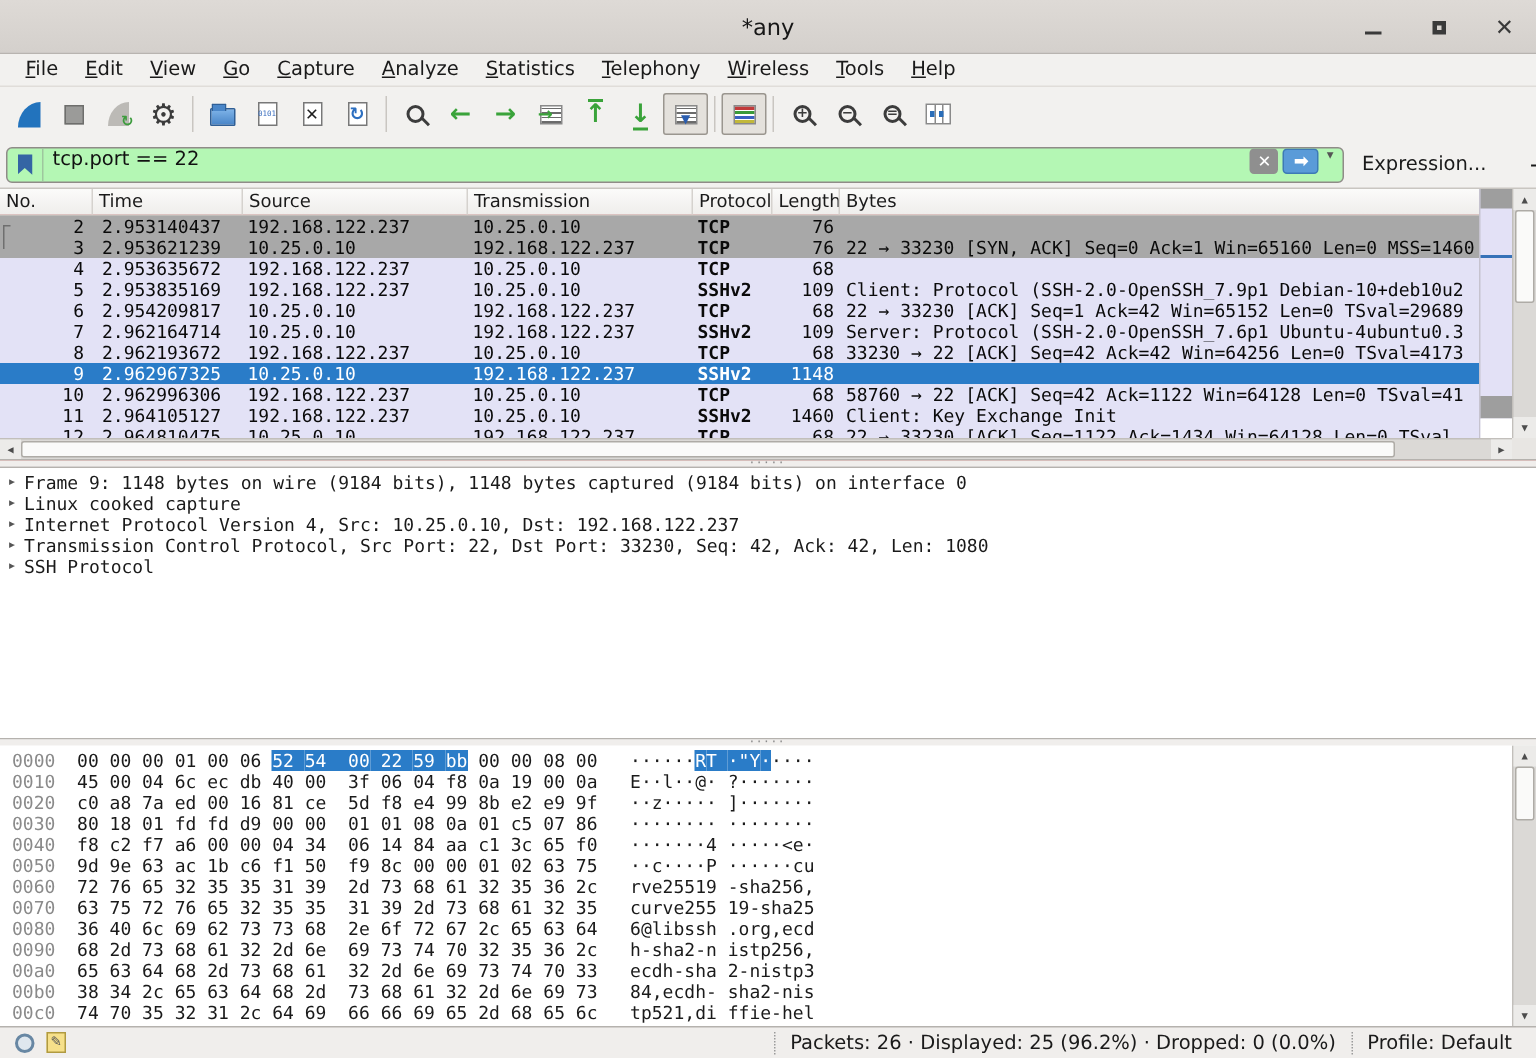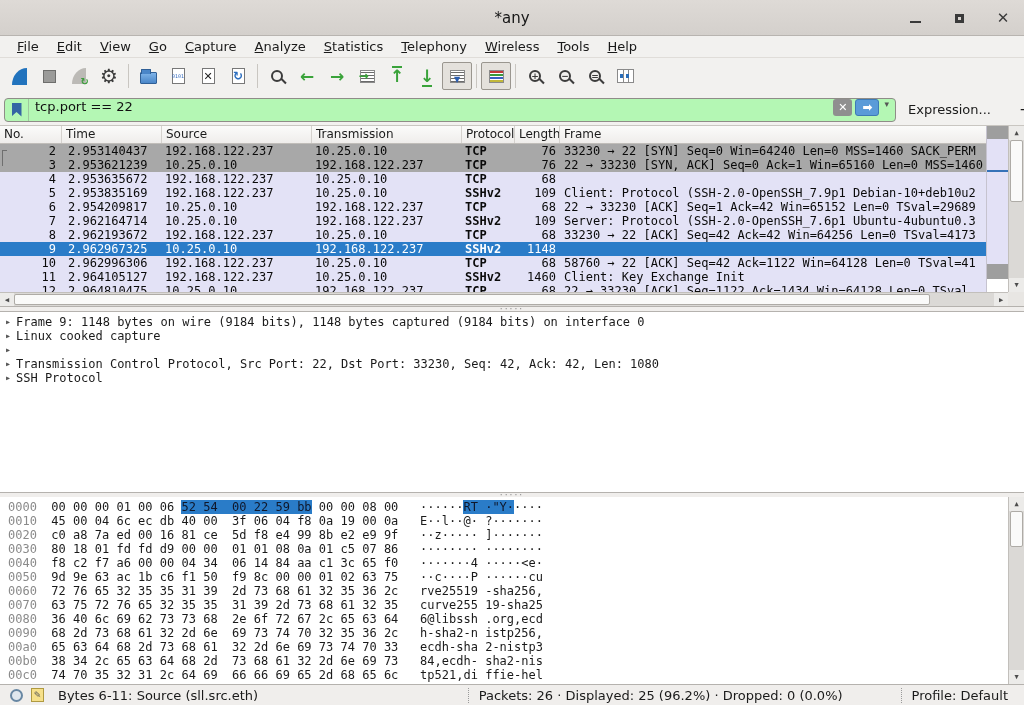--- a/index.html
+++ b/index.html
@@ -110,28 +110,28 @@
 
   
   .details-pane { height:182px; background:#fff; border-top:1px solid #b5b2ae; border-bottom:1px solid #b5b2ae; padding-top:3px; font-family:"DejaVu Sans Mono",monospace; font-size:12px; overflow:hidden; }
   .dline { height:14px; line-height:14px; display:flex; white-space:nowrap; }
   .dline .tri { width:16px; flex:0 0 16px; text-align:center; color:#555; font-size:10px; }
 
   
   .hex-pane { height:187px; background:#fff; position:relative; padding-top:3px; font-family:"DejaVu Sans Mono",monospace; font-size:12px; overflow:hidden; }
   .hrow { height:14px; line-height:14px; white-space:pre; }
   .h-off { color:#8a8a8a; padding-left:8px; }
-  .hl { background:#2a7cc8; color:#0f172a; }
+  .hl { background:#2a7cc8; color:#ffffff; }
 
   
   .statusbar { height:21px; background:#f0eeec; border-top:1px solid #b5b2ae; display:flex; align-items:center; font-size:13px; }
   .expert-circle { width:13px; height:13px; border:2px solid #6887a3; border-radius:50%; margin:0 8px 0 10px; background:#dfe7ee; }
   .comment-icon { width:13px; height:14px; background:#f6e08a; border:1px solid #b09a40; display:flex; align-items:center; justify-content:center; font-size:9px; color:#555; margin-right:14px; }
   .status-left { flex:1; display:flex; align-items:center; white-space:nowrap; overflow:hidden; }
-  .status-right { display:flex; align-items:flex-start; white-space:nowrap;gap:48px; }
+  .status-right { display:flex; align-items:flex-start; white-space:nowrap; }
   .status-counts { border-left:1px dotted #9a9a9a; padding:0 10px; line-height:15px; }
   .status-profile { border-left:1px dotted #9a9a9a; padding:0 16px 0 10px; line-height:15px; }
 </style>
 </head>
 <body>
 
 <div class="titlebar">
   <div class="title-text">*any</div>
   <div class="winbtns">
     <div class="wb wb-min">
@@ -245,32 +245,31 @@
 </div>
 
 <div class="packet-list">
   <div class="pl-header">
       <div class="ph-cell ph-no">No.</div>
       <div class="ph-cell ph-time">Time</div>
       <div class="ph-cell ph-src">Source</div>
       <div class="ph-cell ph-dst">Transmission</div>
       <div class="ph-cell ph-proto">Protocol</div>
       <div class="ph-cell ph-len">Length</div>
-      <div class="ph-cell ph-info">Frame</div>
+      <div class="ph-cell ph-info">Bytes</div>
     </div>
   <div class="pl-rows">
       <div class="prow row-gray">
         <div class="pgutter bracket-top"></div>
         <div class="pcell pc-no">2</div>
         <div class="pcell pc-time">2.953140437</div>
         <div class="pcell pc-src">192.168.122.237</div>
         <div class="pcell pc-dst">10.25.0.10</div>
         <div class="pcell pc-proto">TCP</div>
         <div class="pcell pc-len">76</div>
-        <div class="pcell pc-info">33230 → 22 [SYN] Seq=0 Win=64240 Len=0 MSS=1460 SACK_PERM</div>
       </div>
       <div class="prow row-gray">
         <div class="pgutter bracket-bottom"></div>
         <div class="pcell pc-no">3</div>
         <div class="pcell pc-time">2.953621239</div>
         <div class="pcell pc-src">10.25.0.10</div>
         <div class="pcell pc-dst">192.168.122.237</div>
         <div class="pcell pc-proto">TCP</div>
         <div class="pcell pc-len">76</div>
         <div class="pcell pc-info">22 → 33230 [SYN, ACK] Seq=0 Ack=1 Win=65160 Len=0 MSS=1460</div>
@@ -391,20 +390,21 @@
     <div class="dline">
       <span class="tri">▸</span>
       <span>Frame 9: 1148 bytes on wire (9184 bits), 1148 bytes captured (9184 bits) on interface 0</span>
     </div>
     <div class="dline">
       <span class="tri">▸</span>
       <span>Linux cooked capture</span>
     </div>
     <div class="dline">
       <span class="tri">▸</span>
+      <span>Internet Protocol Version 4, Src: 10.25.0.10, Dst: 192.168.122.237</span>
     </div>
     <div class="dline">
       <span class="tri">▸</span>
       <span>Transmission Control Protocol, Src Port: 22, Dst Port: 33230, Seq: 42, Ack: 42, Len: 1080</span>
     </div>
     <div class="dline">
       <span class="tri">▸</span>
       <span>SSH Protocol</span>
     </div>
   </div>
@@ -433,19 +433,18 @@
     <div class="sb-arrow sb-up">▲</div>
     <div class="sb-thumb-v" style="top:14px;height:36px;"></div>
     <div class="sb-arrow sb-down">▼</div>
   </div>
 </div>
 
 <div class="statusbar">
   <div class="status-left">
     <div class="expert-circle"></div>
     <div class="comment-icon">✎</div>
-    <div>Bytes 6-11: Source (sll.src.eth)</div>
   </div>
   <div class="status-right">
     <div class="status-counts">Packets: 26 · Displayed: 25 (96.2%) · Dropped: 0 (0.0%)</div>
     <div class="status-profile">Profile: Default</div>
   </div>
 </div>
 
 </body></html>

